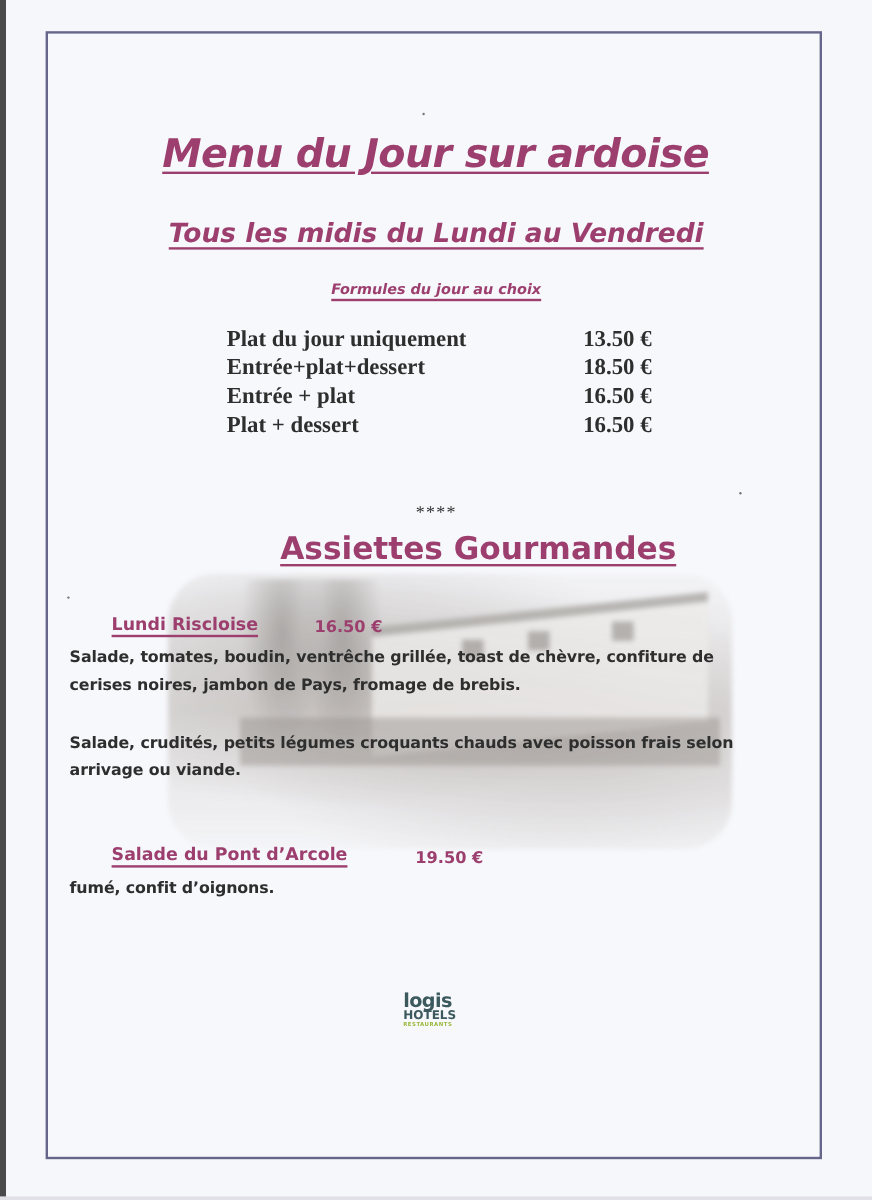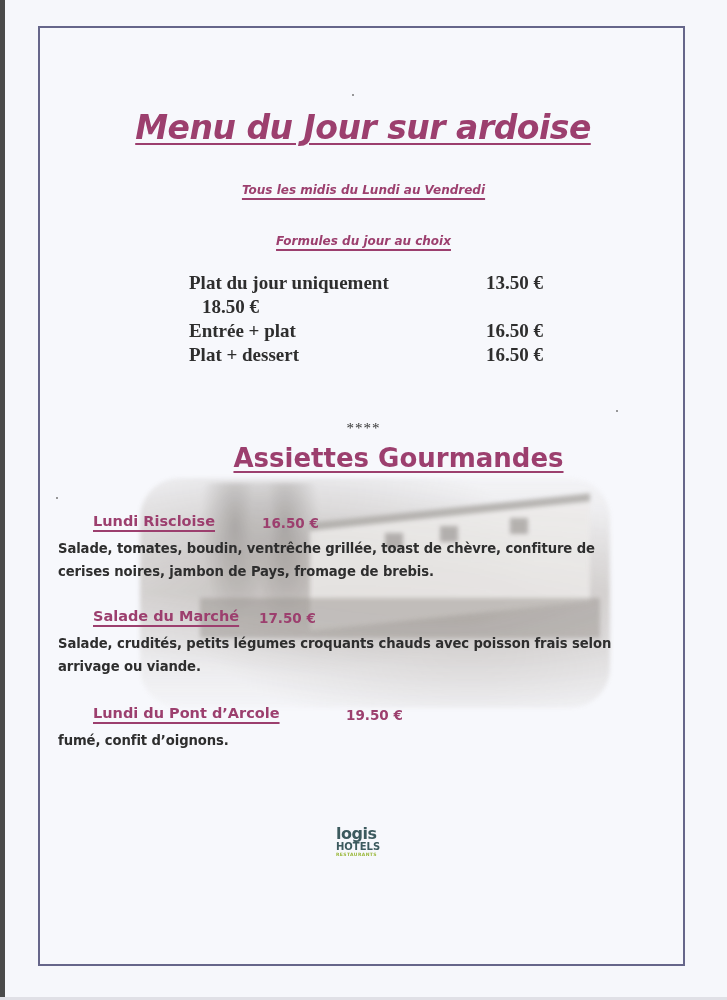--- a/index.html
+++ b/index.html
@@ -69,21 +69,21 @@
       text-decoration: underline;
       text-underline-offset: 4px;
       text-decoration-thickness: 2px;
     }
     .subtitle {
       position: absolute; left: 0; width: 727px; top: 183px;
       text-align: center;
       color: #9c3f6e;
       font-family: "DejaVu Sans", sans-serif;
       font-style: italic; font-weight: bold;
-      font-size: 12px;
+      font-size: 22px;
     }
     .formules-title {
       position: absolute; left: 0; width: 727px; top: 234px;
       text-align: center;
       color: #9c3f6e;
       font-family: "DejaVu Sans", sans-serif;
       font-style: italic; font-weight: bold;
       font-size: 12px;
     }
     .formules {
@@ -175,20 +175,21 @@
 <div class="formules-title">
   <span>Formules du jour au choix</span>
 </div>
 
 <div class="formules">
   <div class="formule-row">
     <span>Plat du jour uniquement</span>
     <span class="formule-price">13.50 €</span>
   </div>
   <div class="formule-row">
+    <span>Entrée+plat+dessert</span>
     <span class="formule-price">18.50 €</span>
   </div>
   <div class="formule-row">
     <span>Entrée + plat</span>
     <span class="formule-price">16.50 €</span>
   </div>
   <div class="formule-row">
     <span>Plat + dessert</span>
     <span class="formule-price">16.50 €</span>
   </div>
@@ -203,31 +204,27 @@
 <div class="salad" style="top:513px;">
   <div class="salad-head">
     <span class="salad-name">Lundi Riscloise</span>
     <span class="salad-price" style="left:204px;">16.50 €</span>
   </div>
   <div class="salad-desc">Salade, tomates, boudin, ventrêche grillée, toast de chèvre, confiture de</div>
   <div class="salad-desc">cerises noires, jambon de Pays, fromage de brebis.</div>
 </div>
 
 <div class="salad" style="top:608px;">
-  <div class="salad-head">
-    <span class="salad-name">Salade du Marché</span>
-    <span class="salad-price" style="left:201px;">17.50 €</span>
-  </div>
   <div class="salad-desc">Salade, crudités, petits légumes croquants chauds avec poisson frais selon</div>
   <div class="salad-desc">arrivage ou viande.</div>
 </div>
 
 <div class="salad" style="top:705px;">
   <div class="salad-head">
-    <span class="salad-name">Lundi du Pont d’Arcole</span>
+    <span class="salad-name">Salade du Pont d’Arcole</span>
     <span class="salad-price" style="left:288px;">19.50 €</span>
   </div>
   <div class="salad-desc">fumé, confit d’oignons.</div>
 </div>
 
 <div class="logo">
   <div class="logo-logis">logis</div>
   <div class="logo-hotels">HOTELS</div>
   <div class="logo-restaurants">RESTAURANTS</div>
 </div>

